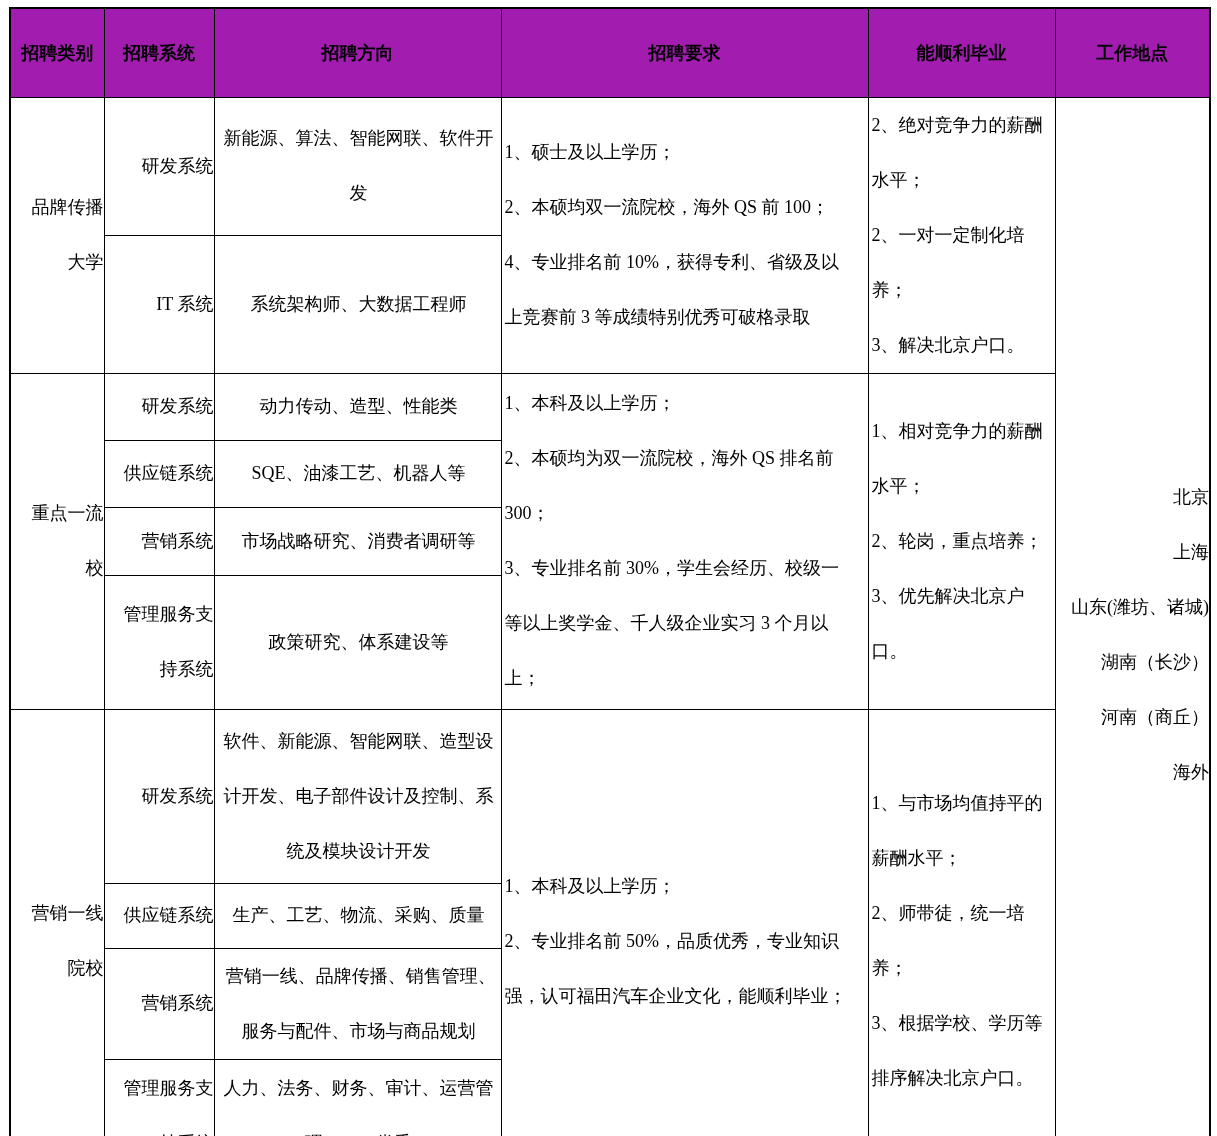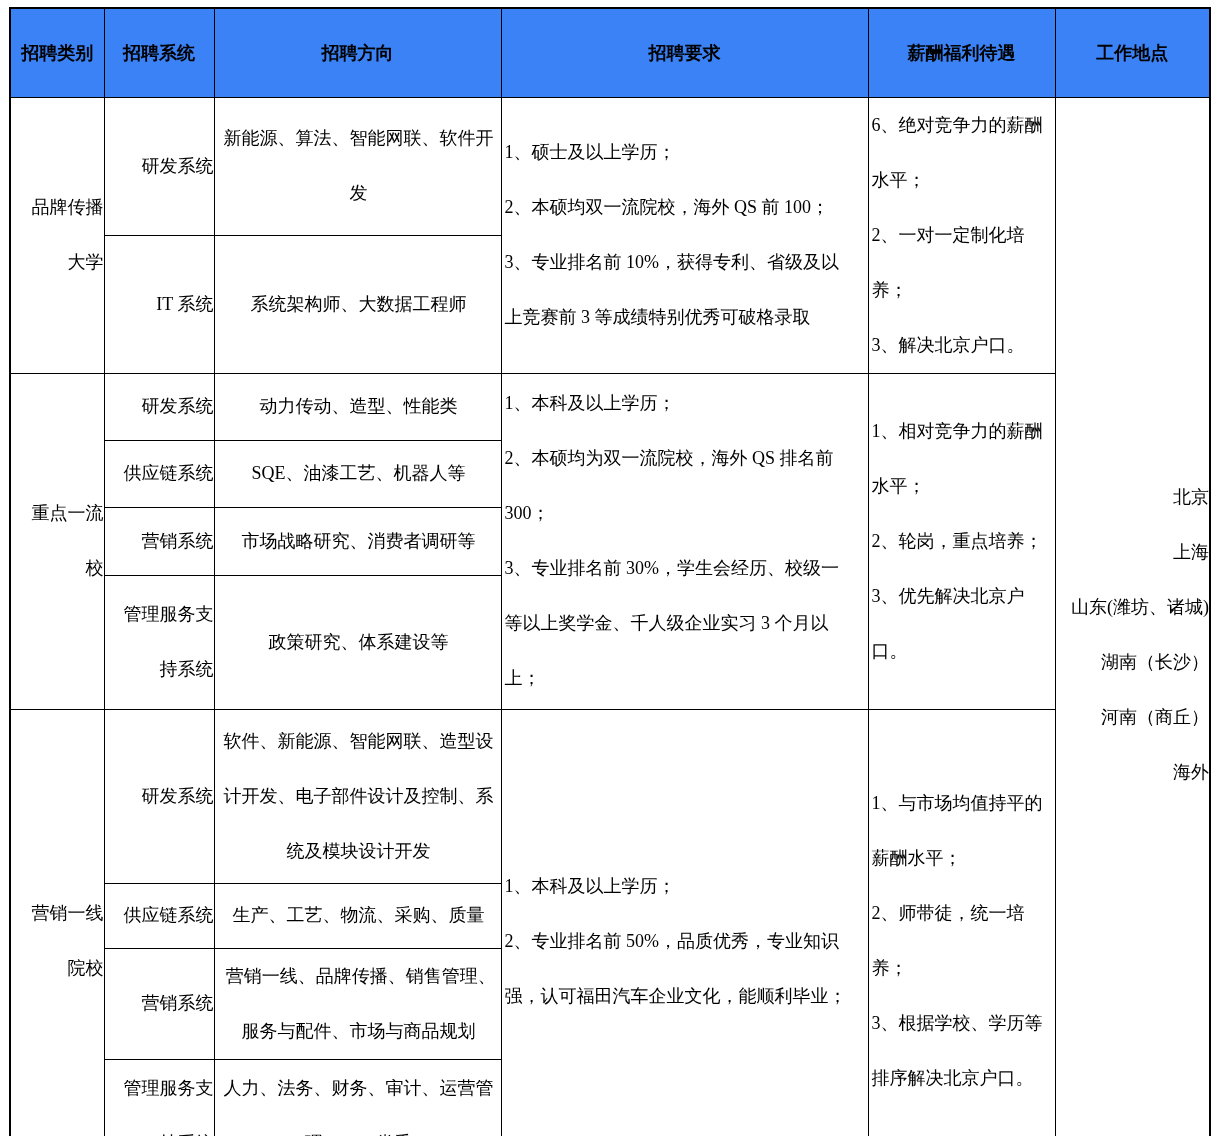--- a/index.html
+++ b/index.html
@@ -22,21 +22,21 @@
     border: 2px solid #000000;
   }
   th, td {
     border: 1px solid #000000;
     vertical-align: middle;
     padding: 0;
     font-size: 18px;
     overflow: hidden;
   }
   th {
-    background: #3b82f6;
+    background: #a21caf;
     font-weight: bold;
     text-align: center;
   }
   .line {
     line-height: 55px;
     white-space: pre-wrap;
   }
   .cat, .sys, .loc { text-align: right; }
   .dir { text-align: center; padding-left: 4px; padding-right: 2px; }
   .req, .sal { text-align: left; padding-left: 3px; padding-right: 2px; }
@@ -52,45 +52,45 @@
     <col style="width:367px">
     <col style="width:187px">
     <col style="width:155px">
   </colgroup>
   <thead>
     <tr style="height:89px">
       <th>招聘类别</th>
       <th>招聘系统</th>
       <th>招聘方向</th>
       <th>招聘要求</th>
-      <th>薪酬福利待遇</th>
+      <th>能顺利毕业</th>
       <th>工作地点</th>
     </tr>
   </thead>
   <tbody>
     <tr style="height:115px">
       <td class="cat" rowspan="2">
           <div class="line">品牌传播</div>
           <div class="line">大学</div>
         </td>
       <td class="sys">
           <div class="line">研发系统</div>
         </td>
       <td class="dir">
           <div class="line">新能源、算法、智能网联、软件开</div>
           <div class="line">发</div>
         </td>
       <td class="req" rowspan="2">
           <div class="line">1、硕士及以上学历；</div>
           <div class="line">2、本硕均双一流院校，海外 QS 前 100；</div>
-          <div class="line">3、专业排名前 10%，获得专利、省级及以</div>
+          <div class="line">4、专业排名前 10%，获得专利、省级及以</div>
           <div class="line">上竞赛前 3 等成绩特别优秀可破格录取</div>
         </td>
       <td class="sal" rowspan="2">
-          <div class="line">6、绝对竞争力的薪酬</div>
+          <div class="line">2、绝对竞争力的薪酬</div>
           <div class="line">水平；</div>
           <div class="line">2、一对一定制化培养；</div>
           <div class="line">3、解决北京户口。</div>
         </td>
       <td class="loc" rowspan="10">
           <div class="line">北京</div>
           <div class="line">上海</div>
           <div class="line">山东(潍坊、诸城)</div>
           <div class="line">湖南（长沙）</div>
           <div class="line">河南（商丘）</div>

